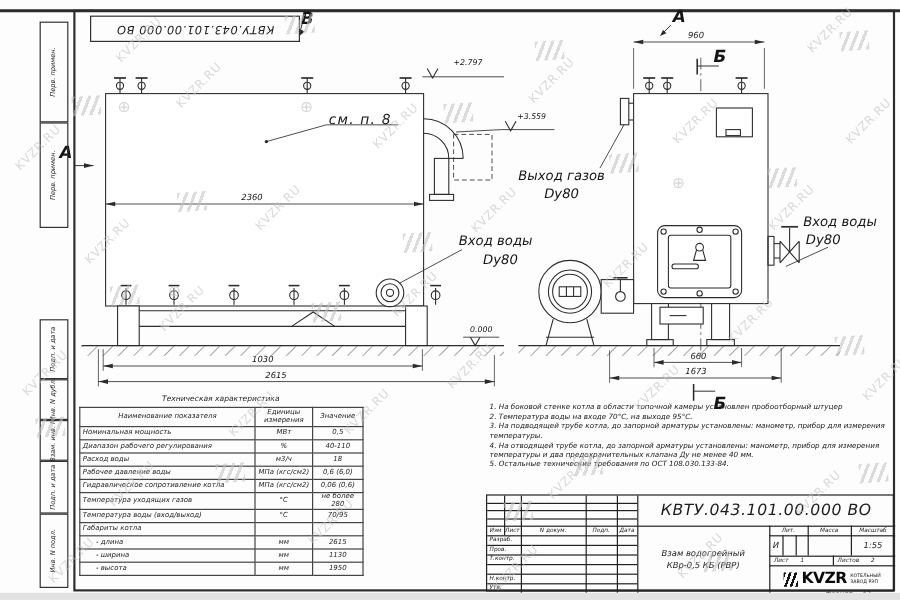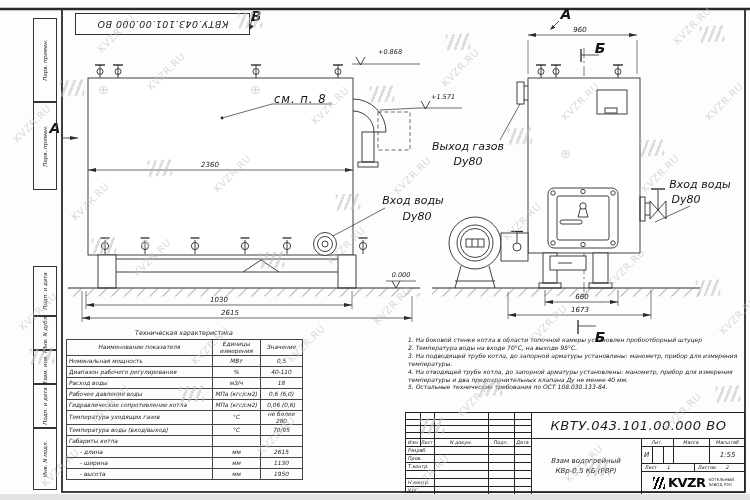--- a/index.html
+++ b/index.html
@@ -309,22 +309,22 @@
     </g>
   </svg>
 
   <div class="txt sec c" style="left:256px; top:8px;">В</div>
   <div class="txt sec c" style="left:566px; top:6px;">А</div>
   <div class="txt sec c" style="left:600px; top:40px;">Б</div>
   <div class="txt sec c" style="left:55px;  top:120px;">А</div>
   <div class="txt sec c" style="left:600px; top:329px;">Б</div>
   <div class="txt callout" style="left:274px; top:92px;">см. п. 8</div>
 
-  <div class="txt elev c" style="left:390px; top:48px;">+0.868</div>
-  <div class="txt elev c" style="left:443px; top:93px;">+1.571</div>
+  <div class="txt elev c" style="left:390px; top:48px;">+2.797</div>
+  <div class="txt elev c" style="left:443px; top:93px;">+3.559</div>
   <div class="txt elev c" style="left:401px; top:271px;">0.000</div>
 
   <div class="txt dim c" style="left:210px; top:161px;">2360</div>
   <div class="txt dim c" style="left:219px; top:296px;">1030</div>
   <div class="txt dim c" style="left:230px; top:309px;">2615</div>
   <div class="txt dim c" style="left:580px; top:26px;">960</div>
   <div class="txt dim c" style="left:582px; top:293px;">660</div>
   <div class="txt dim c" style="left:580px; top:306px;">1673</div>
 
   <div class="txt lbl c" style="left:468px; top:140px;">Выход газов</div>

